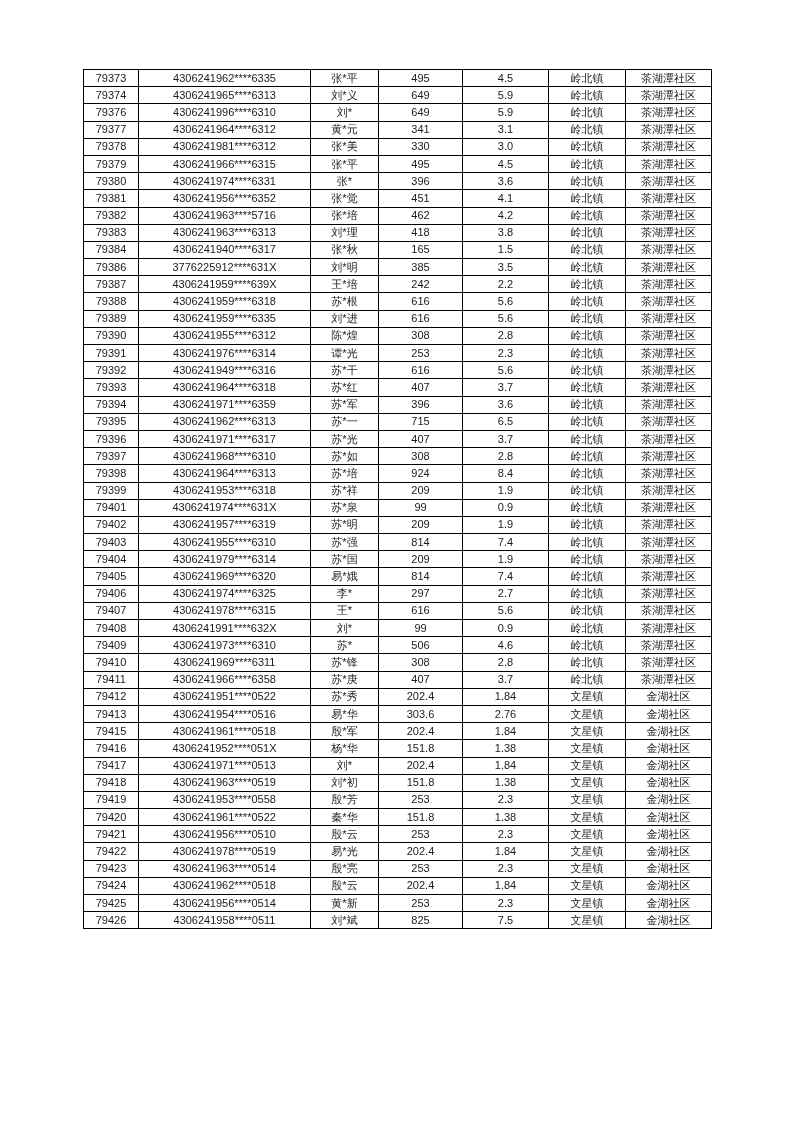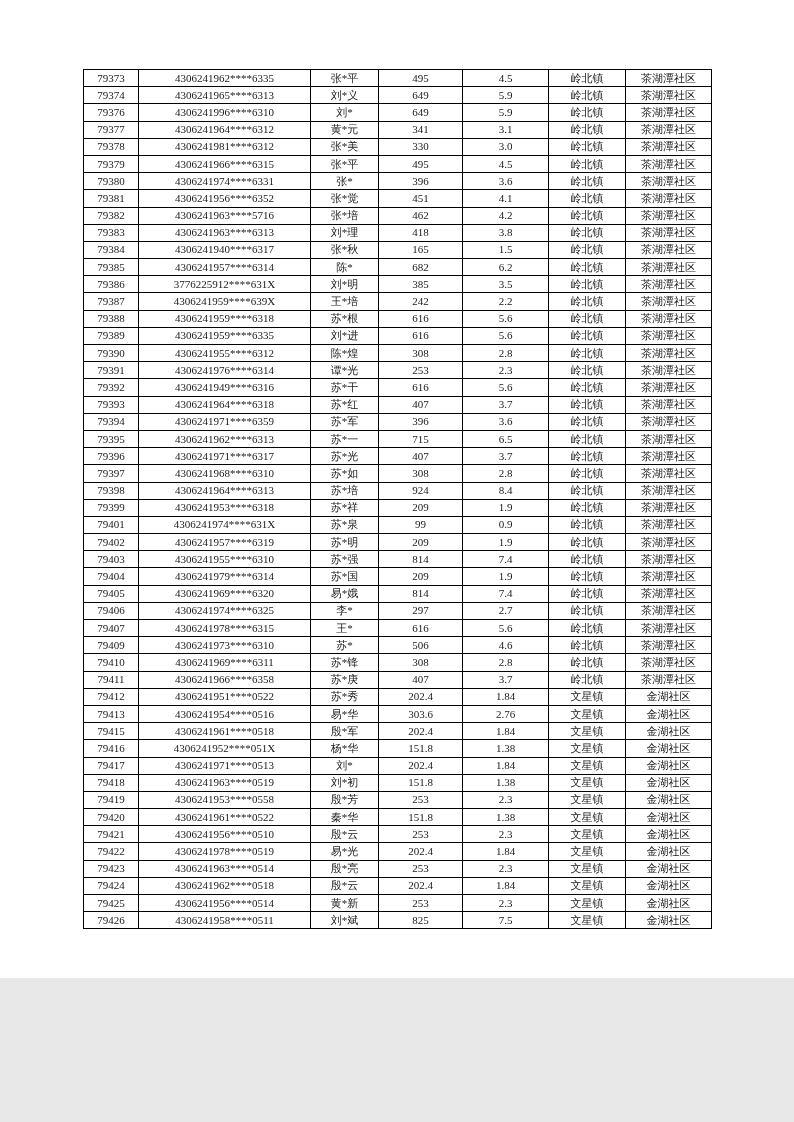--- a/index.html
+++ b/index.html
@@ -1,24 +1,24 @@
 <!DOCTYPE html>
 <html><head>
 <meta charset="utf-8">
 <style>
   * { margin: 0; padding: 0; box-sizing: border-box; }
   html, body { background: #e8e8e8; }
   body { width: 794px; }
   .page {
     position: relative;
     width: 794px;
-    height: 978px;
+    height: 1122px;
     background: #ffffff;
     overflow: hidden;
-    font-family: Liberation Serif, serif;
+    font-family: Liberation Sans, sans-serif;
     color: #000000;
   }
   table.data-table {
     position: absolute;
     left: 83px;
     top: 69px;
     width: 628px;
     border-collapse: collapse;
     table-layout: fixed;
   }
@@ -150,29 +150,20 @@
         <tr>
           <td>79384</td>
           <td>4306241940****6317</td>
           <td>张*秋</td>
           <td>165</td>
           <td>1.5</td>
           <td>岭北镇</td>
           <td>茶湖潭社区</td>
         </tr>
         <tr>
-          <td>79385</td>
-          <td>4306241957****6314</td>
-          <td>陈*</td>
-          <td>682</td>
-          <td>6.2</td>
-          <td>岭北镇</td>
-          <td>茶湖潭社区</td>
-        </tr>
-        <tr>
           <td>79386</td>
           <td>3776225912****631X</td>
           <td>刘*明</td>
           <td>385</td>
           <td>3.5</td>
           <td>岭北镇</td>
           <td>茶湖潭社区</td>
         </tr>
         <tr>
           <td>79387</td>
@@ -348,20 +339,29 @@
         <tr>
           <td>79407</td>
           <td>4306241978****6315</td>
           <td>王*</td>
           <td>616</td>
           <td>5.6</td>
           <td>岭北镇</td>
           <td>茶湖潭社区</td>
         </tr>
         <tr>
+          <td>79408</td>
+          <td>4306241991****632X</td>
+          <td>刘*</td>
+          <td>99</td>
+          <td>0.9</td>
+          <td>岭北镇</td>
+          <td>茶湖潭社区</td>
+        </tr>
+        <tr>
           <td>79409</td>
           <td>4306241973****6310</td>
           <td>苏*</td>
           <td>506</td>
           <td>4.6</td>
           <td>岭北镇</td>
           <td>茶湖潭社区</td>
         </tr>
         <tr>
           <td>79410</td>

